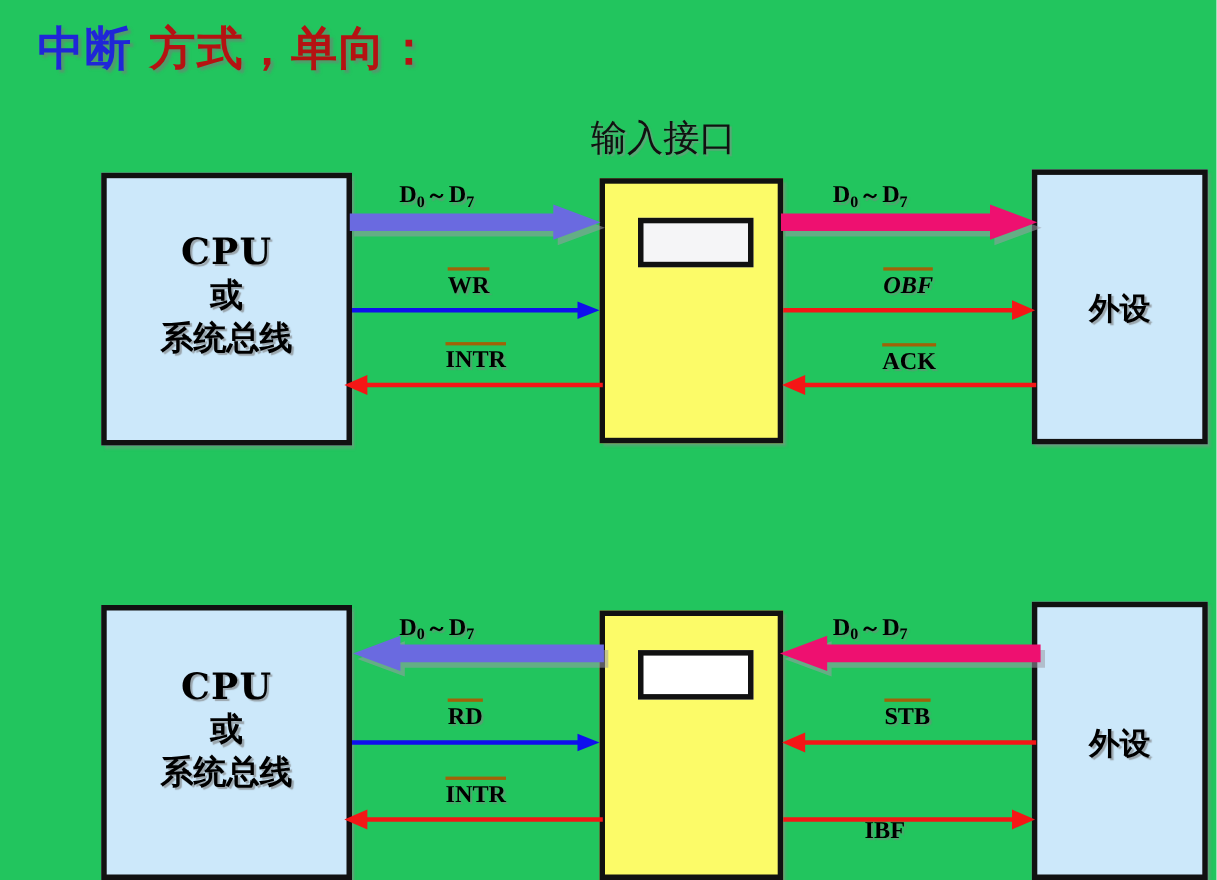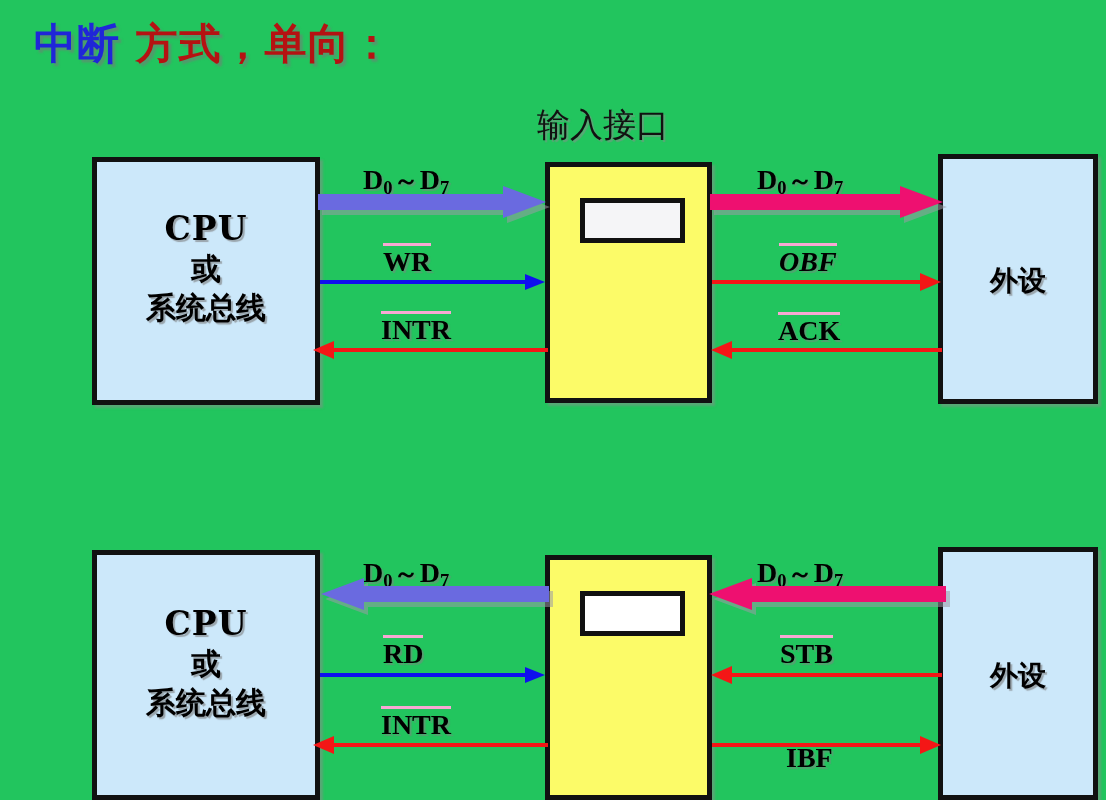--- a/index.html
+++ b/index.html
@@ -88,31 +88,32 @@
     font-size: 33px;
     color: #111111;
     white-space: nowrap;
     text-shadow: 2px 2px 1px rgba(140,140,140,0.55);
   }
 
   
   .sig {
     position: absolute;
     font-family: "Liberation Serif", "DejaVu Serif", serif;
-    font-size: 28px;
+    font-size: 22px;
     font-weight: bold;
     color: #000000;
     white-space: nowrap;
     text-shadow: 2px 2px 1px rgba(130,130,130,0.55);
   }
   .sig .ovl {
-    border-top: 3px solid #f9a8d4;
+    border-top: 3px solid #a16207;
     padding-top: 1px;
     display: inline-block;
     line-height: 1.05;
+    margin-left: 24px;
   }
   .sig sub {
     font-size: 0.66em;
     vertical-align: -0.28em;
   }
   .sig .tilde {
     font-size: 0.9em;
     padding: 0 1px;
   }
 

